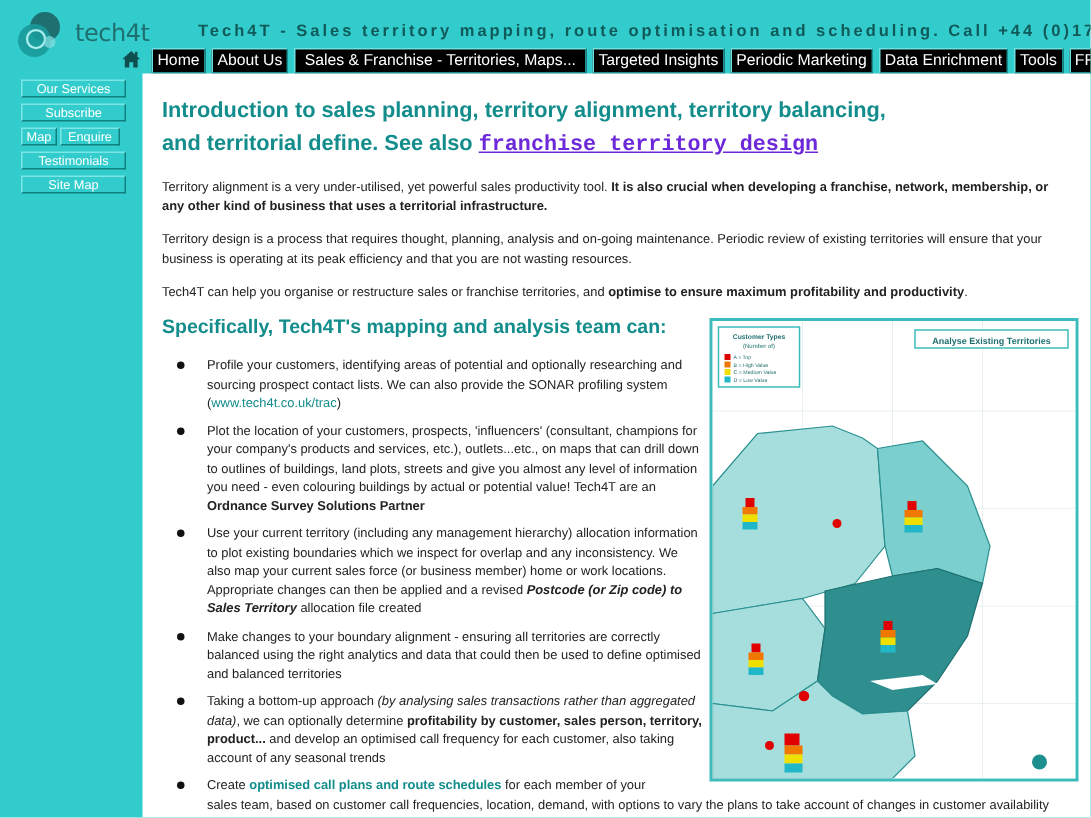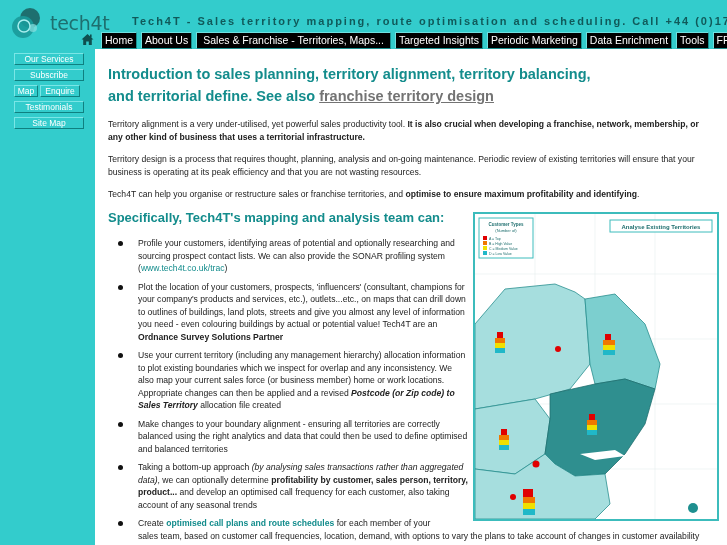--- a/index.html
+++ b/index.html
@@ -2,40 +2,40 @@
 <html><head>
 <meta charset="utf-8">
 <style>
   * { box-sizing: border-box; margin: 0; padding: 0; }
   html, body { width: 727px; height: 545px; overflow: hidden; }
   body { background: #33cccc; font-family: "Liberation Sans", sans-serif; position: relative; }
 
   
   .logo { position: absolute; left: 10px; top: 6px; width: 110px; height: 34px; }
   .logo-mark { position: absolute; left: 0; top: 0; width: 34px; height: 34px; }
-  .logo-text { position: absolute; left: 40px; top: 6px; font-size: 19px; color: #1e6f6f; font-family: "DejaVu Sans", sans-serif; letter-spacing: -0.3px; }
+  .logo-text { position: absolute; left: 40px; top: 6px; font-size: 16px; color: #1e6f6f; font-family: "DejaVu Sans", sans-serif; letter-spacing: -0.3px; }
 
   .tagline { position: absolute; left: 132px; top: 15px; font-size: 11px; font-weight: bold; color: #105a5a; letter-spacing: 2px; white-space: nowrap; font-family: "Liberation Sans", sans-serif; }
 
   .home-icon { position: absolute; left: 81px; top: 33px; width: 13px; height: 13px; }
 
   .topnav { position: absolute; left: 101px; top: 32px; display: flex; gap: 4px; white-space: nowrap; }
   .topnav .nav-btn { height: 17px; padding: 0 3px; font-size: 10.5px; color: #fff; border: 1px solid #6fe0e0; border-right-color: #1b8f8f; border-bottom-color: #1b8f8f; background: #000000; line-height: 15px; cursor: pointer; }
   .topnav .nav-btn.wide { padding: 0 6px; }
 
   
   .sidebar { position: absolute; left: 14px; top: 53px; width: 70px; }
   .side-btn { display: block; height: 12px; border: 1px solid #0f8080; border-top-color: #7ae6e6; border-left-color: #7ae6e6; color: #fff; font-size: 8.5px; text-align: center; line-height: 10px; margin-bottom: 4px; background: #33cccc; cursor: pointer; }
   .side-row { display: flex; gap: 2px; margin-bottom: 4px; }
   .side-row .side-btn { margin: 0; flex: none; }
 
   
   .main { position: absolute; left: 95px; top: 49px; width: 632px; height: 496px; background: #ffffff; overflow: hidden; }
   .h1 { position: absolute; left: 13px; top: 14px; width: 520px; font-size: 14.5px; font-weight: bold; color: #138c8c; line-height: 22px; }
-  .h1 a { color: #737373; text-decoration: underline; }
+  .h1 a { color: #6d28d9; text-decoration: underline; font-family: Liberation Mono, monospace; }
 
   .para { position: absolute; left: 13px; font-size: 8.6px; color: #222; line-height: 12.5px; width: 600px; }
   .p1 { top: 69px; }
   .p2 { top: 104px; }
   .p3 { top: 139px; }
 
   .h2 { position: absolute; left: 13px; top: 161px; font-size: 13px; font-weight: bold; color: #138c8c; }
 
   .bullets { position: absolute; left: 13px; top: 188px; width: 360px; }
   .bullet { position: relative; padding-left: 30px; font-size: 8.6px; color: #222; line-height: 12.5px; margin-bottom: 6px; }
@@ -92,21 +92,21 @@
   <div class="h1">
     <span>Introduction to sales planning, territory alignment, territory balancing,</span><br>
     <span>and territorial define. See also </span><a>franchise territory design</a>
   </div>
 
   <div class="para p1">
     <span>Territory alignment is a very under-utilised, yet powerful sales productivity tool. </span><b>It is also crucial when developing a franchise, network, membership, or any other kind of business that uses a territorial infrastructure.</b>
   </div>
   <div class="para p2">Territory design is a process that requires thought, planning, analysis and on-going maintenance.  Periodic review of existing territories will ensure that your business is operating at its peak efficiency and that you are not wasting resources.</div>
   <div class="para p3">
-    <span>Tech4T can help you organise or restructure sales or franchise territories, and </span><b>optimise to ensure maximum profitability and identifying</b><span>.</span>
+    <span>Tech4T can help you organise or restructure sales or franchise territories, and </span><b>optimise to ensure maximum profitability and productivity</b><span>.</span>
   </div>
 
   <div class="h2">Specifically, Tech4T's mapping and analysis team can:</div>
 
   <div class="bullets">
     <div class="bullet">
       <span class="dot"></span>
       <span>Profile your customers, identifying areas of potential and optionally researching and sourcing prospect contact lists. We can also provide the SONAR profiling system (</span><a>www.tech4t.co.uk/trac</a><span>)</span>
     </div>
     <div class="bullet">

